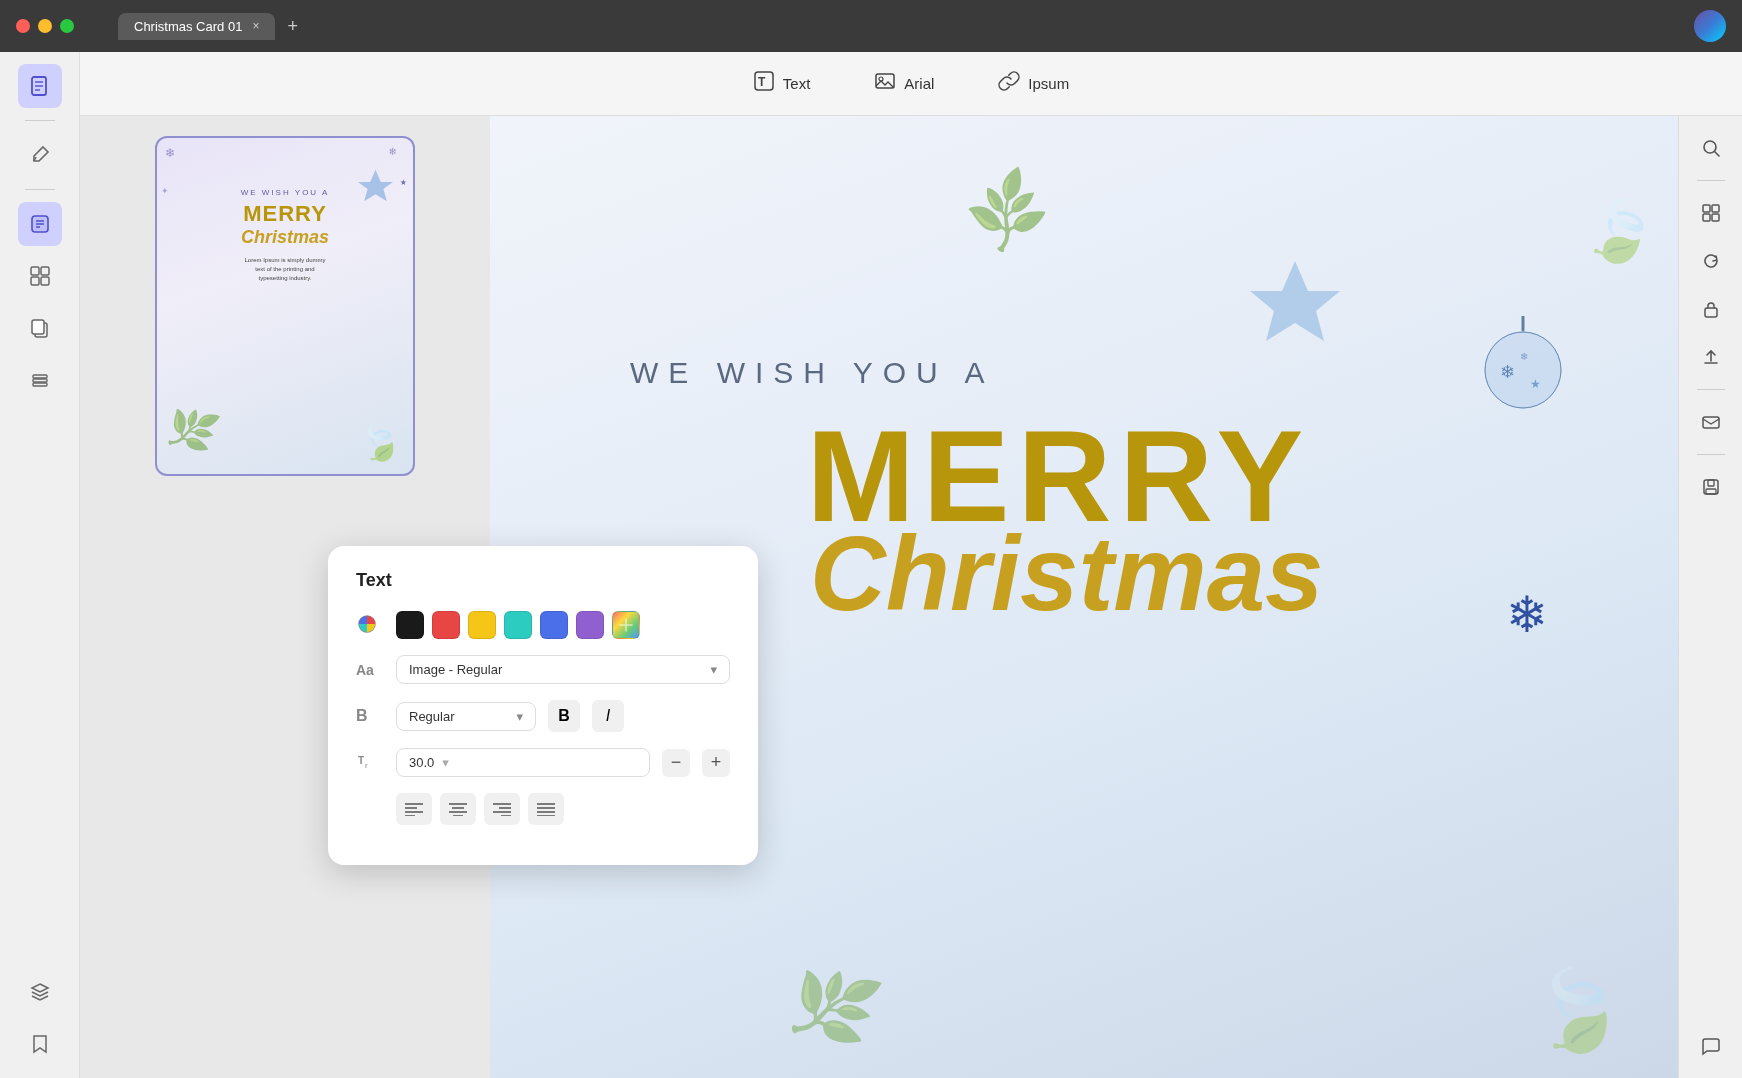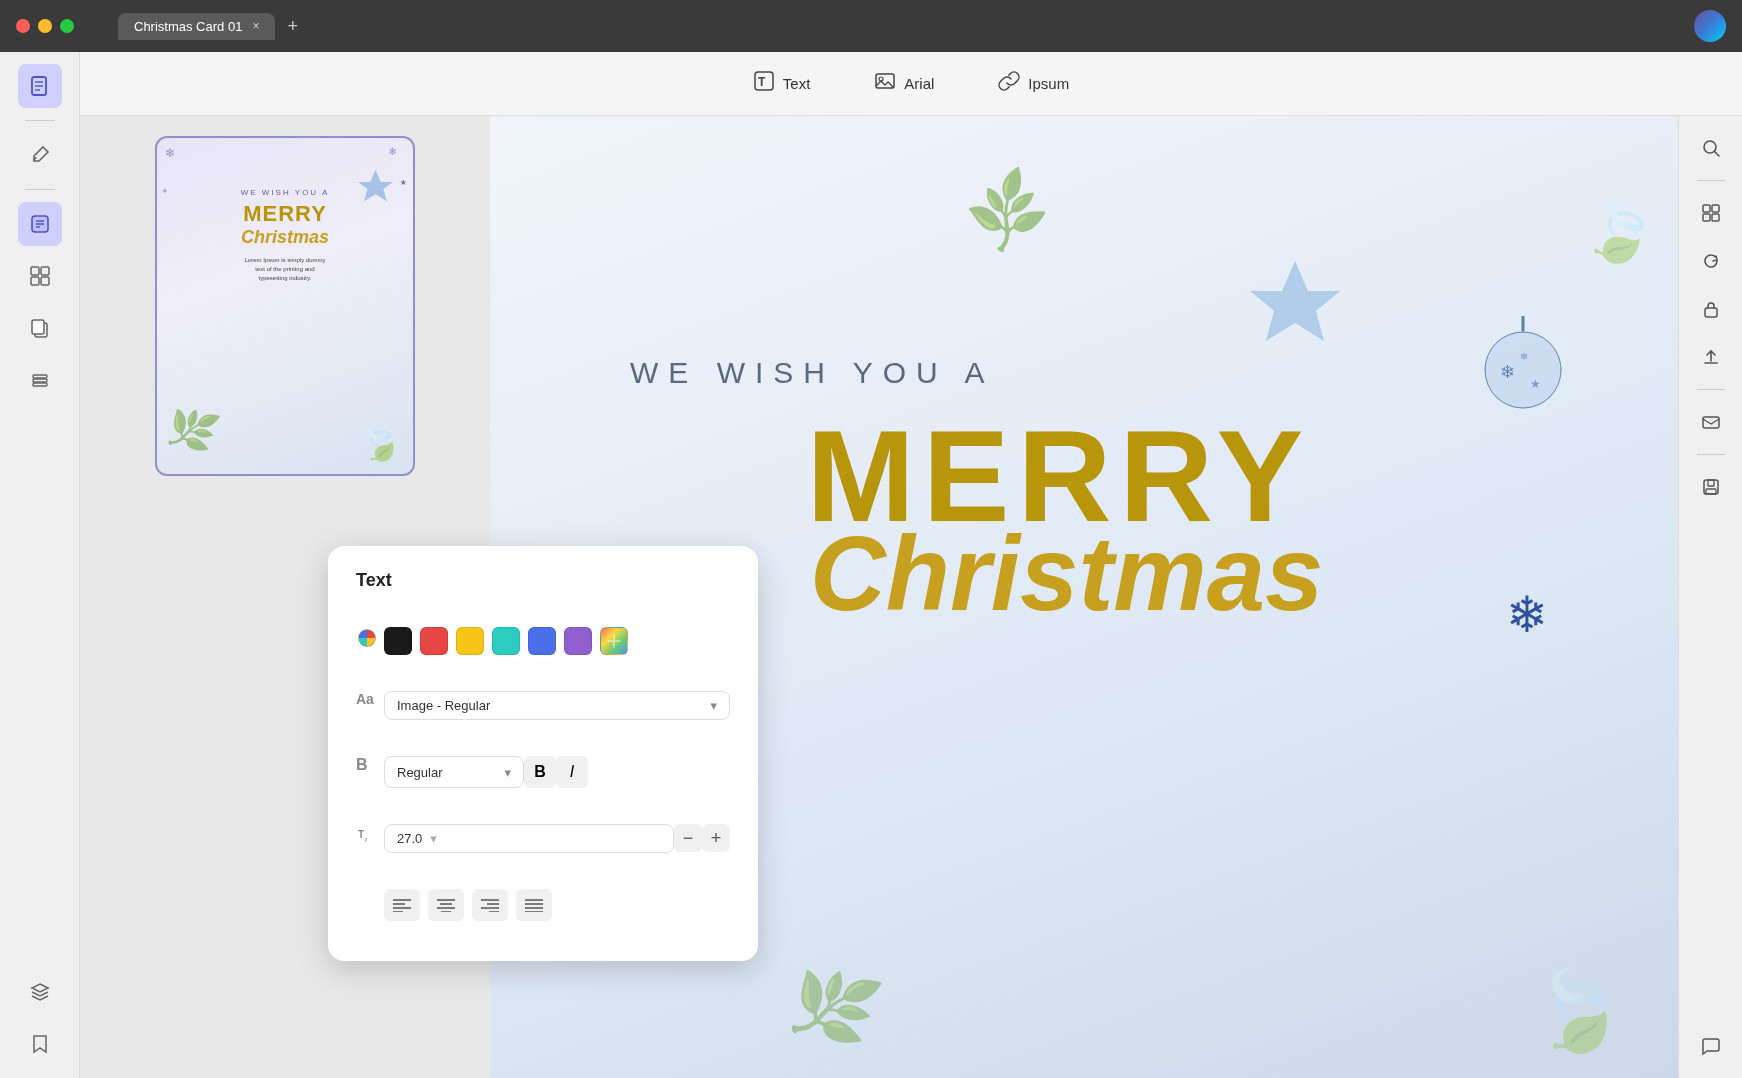--- a/index.html
+++ b/index.html
@@ -236,22 +236,23 @@
     }
     .text-panel-title {
       font-size: 18px;
       font-weight: 600;
       color: #222;
       margin-bottom: 20px;
     }
 
     .panel-row {
       display: flex;
+      align-items: center;
       margin-bottom: 16px;
-      margin-top: 36px;
+      gap: 12px;
     }
     .panel-row-label {
       width: 28px;
       font-size: 15px;
       color: #666;
       flex-shrink: 0;
     }
 
     
     .color-swatches {
@@ -635,21 +636,21 @@
           </div>
 
           <div class="panel-row">
             <div class="panel-row-label">
               <svg width="22" height="22" viewBox="0 0 22 22">
                 <text x="2" y="14" font-size="10" fill="#888" font-weight="700">T</text>
                 <text x="9" y="18" font-size="8" fill="#888">r</text>
               </svg>
             </div>
             <div class="size-input">
-              <span>27.0</span>
+              <span>30.0</span>
               <span style="margin-left:4px;color:#aaa">▾</span>
             </div>
             <div class="size-btn">−</div>
             <div class="size-btn">+</div>
           </div>
 
           <div class="panel-row">
             <div class="panel-row-label"></div>
             <div class="align-btns">
               <div class="align-btn">

